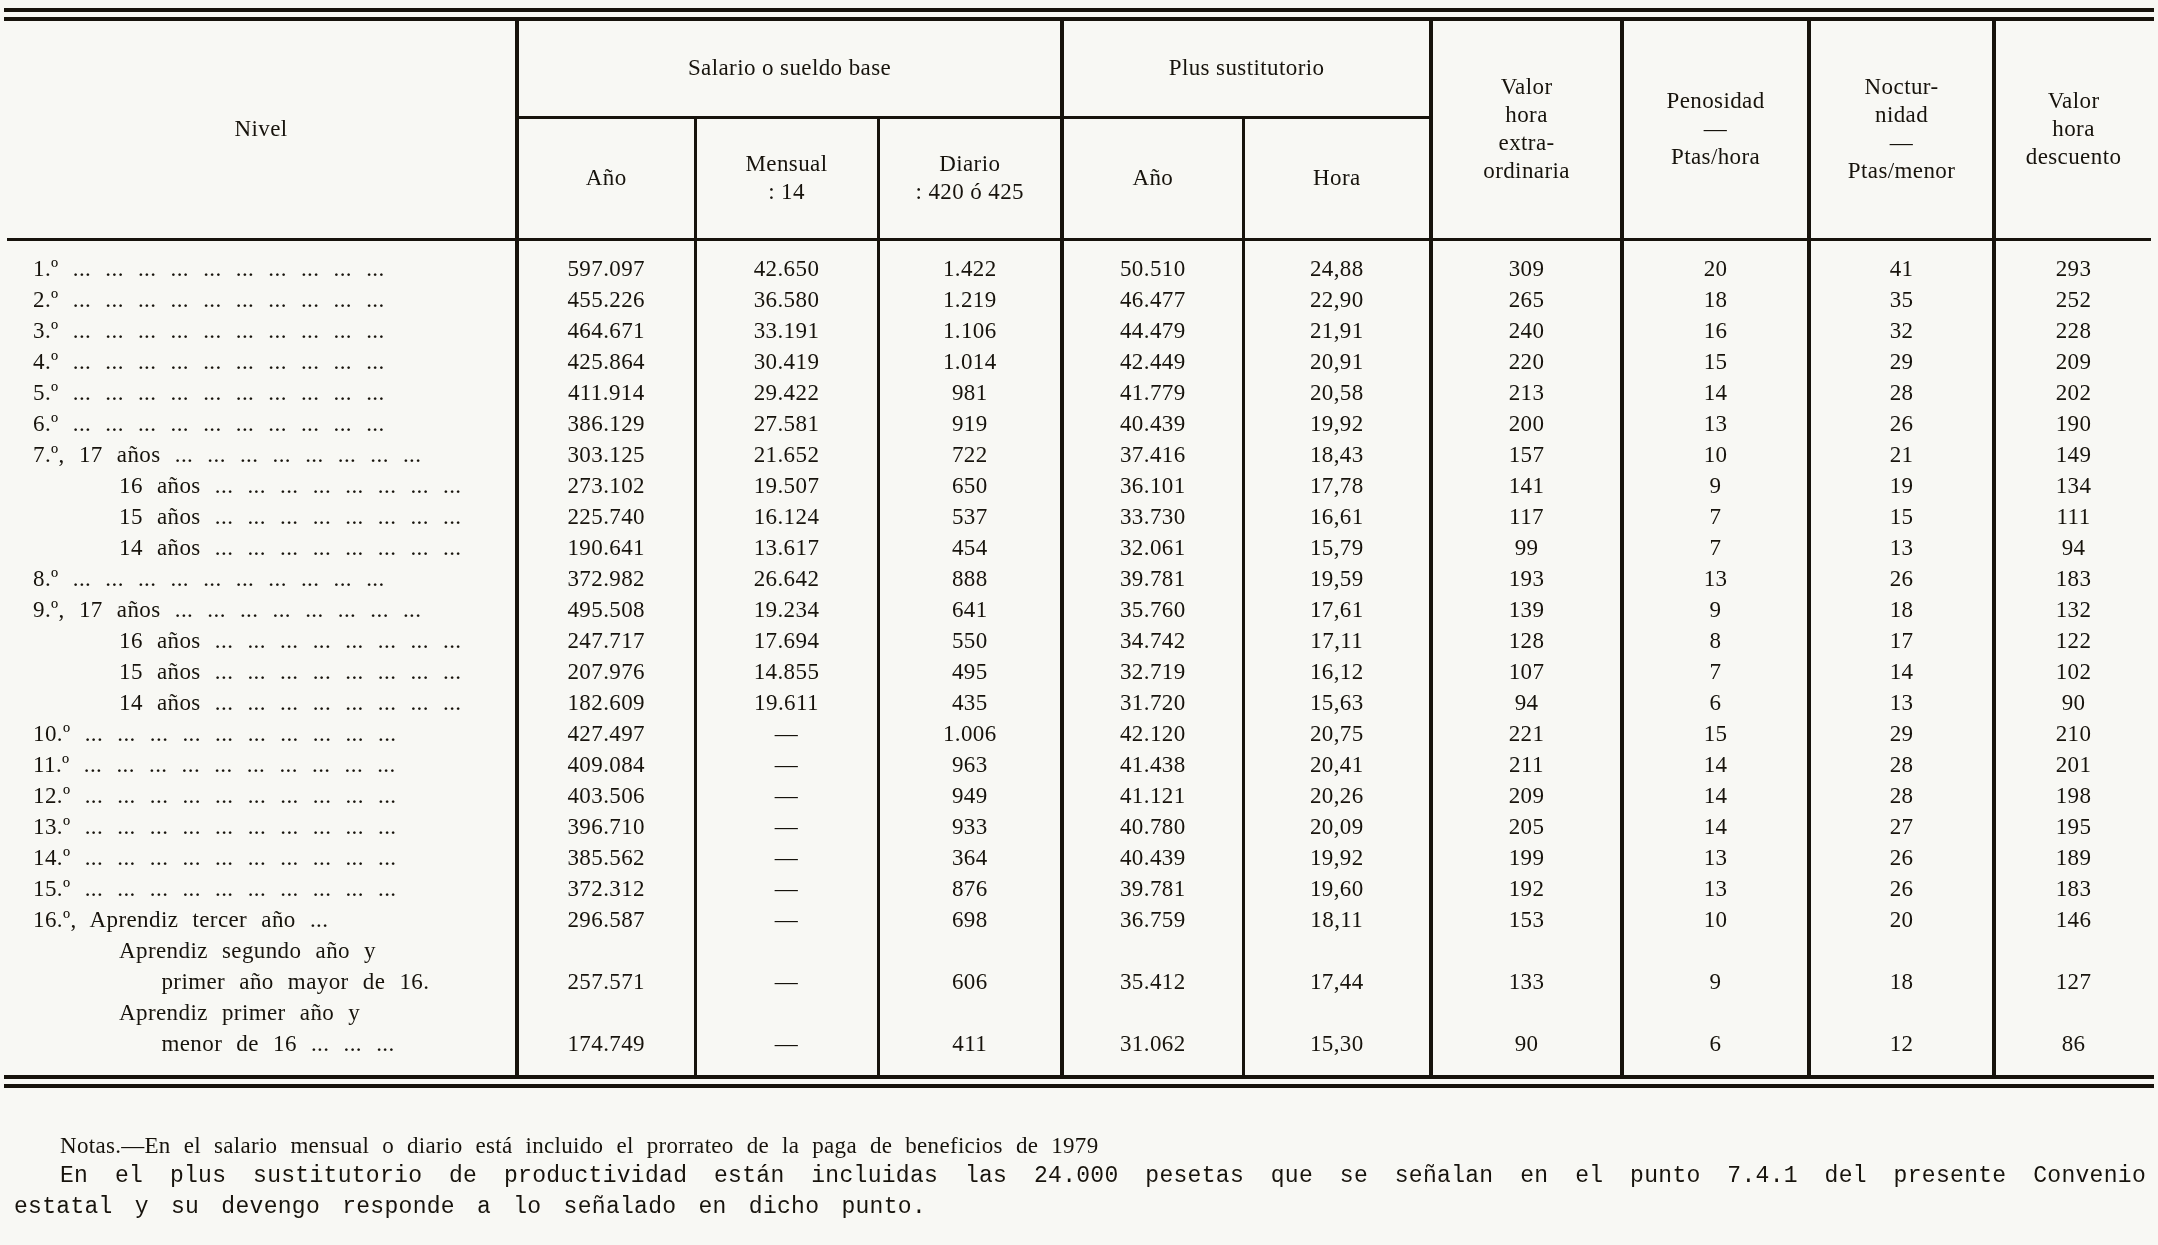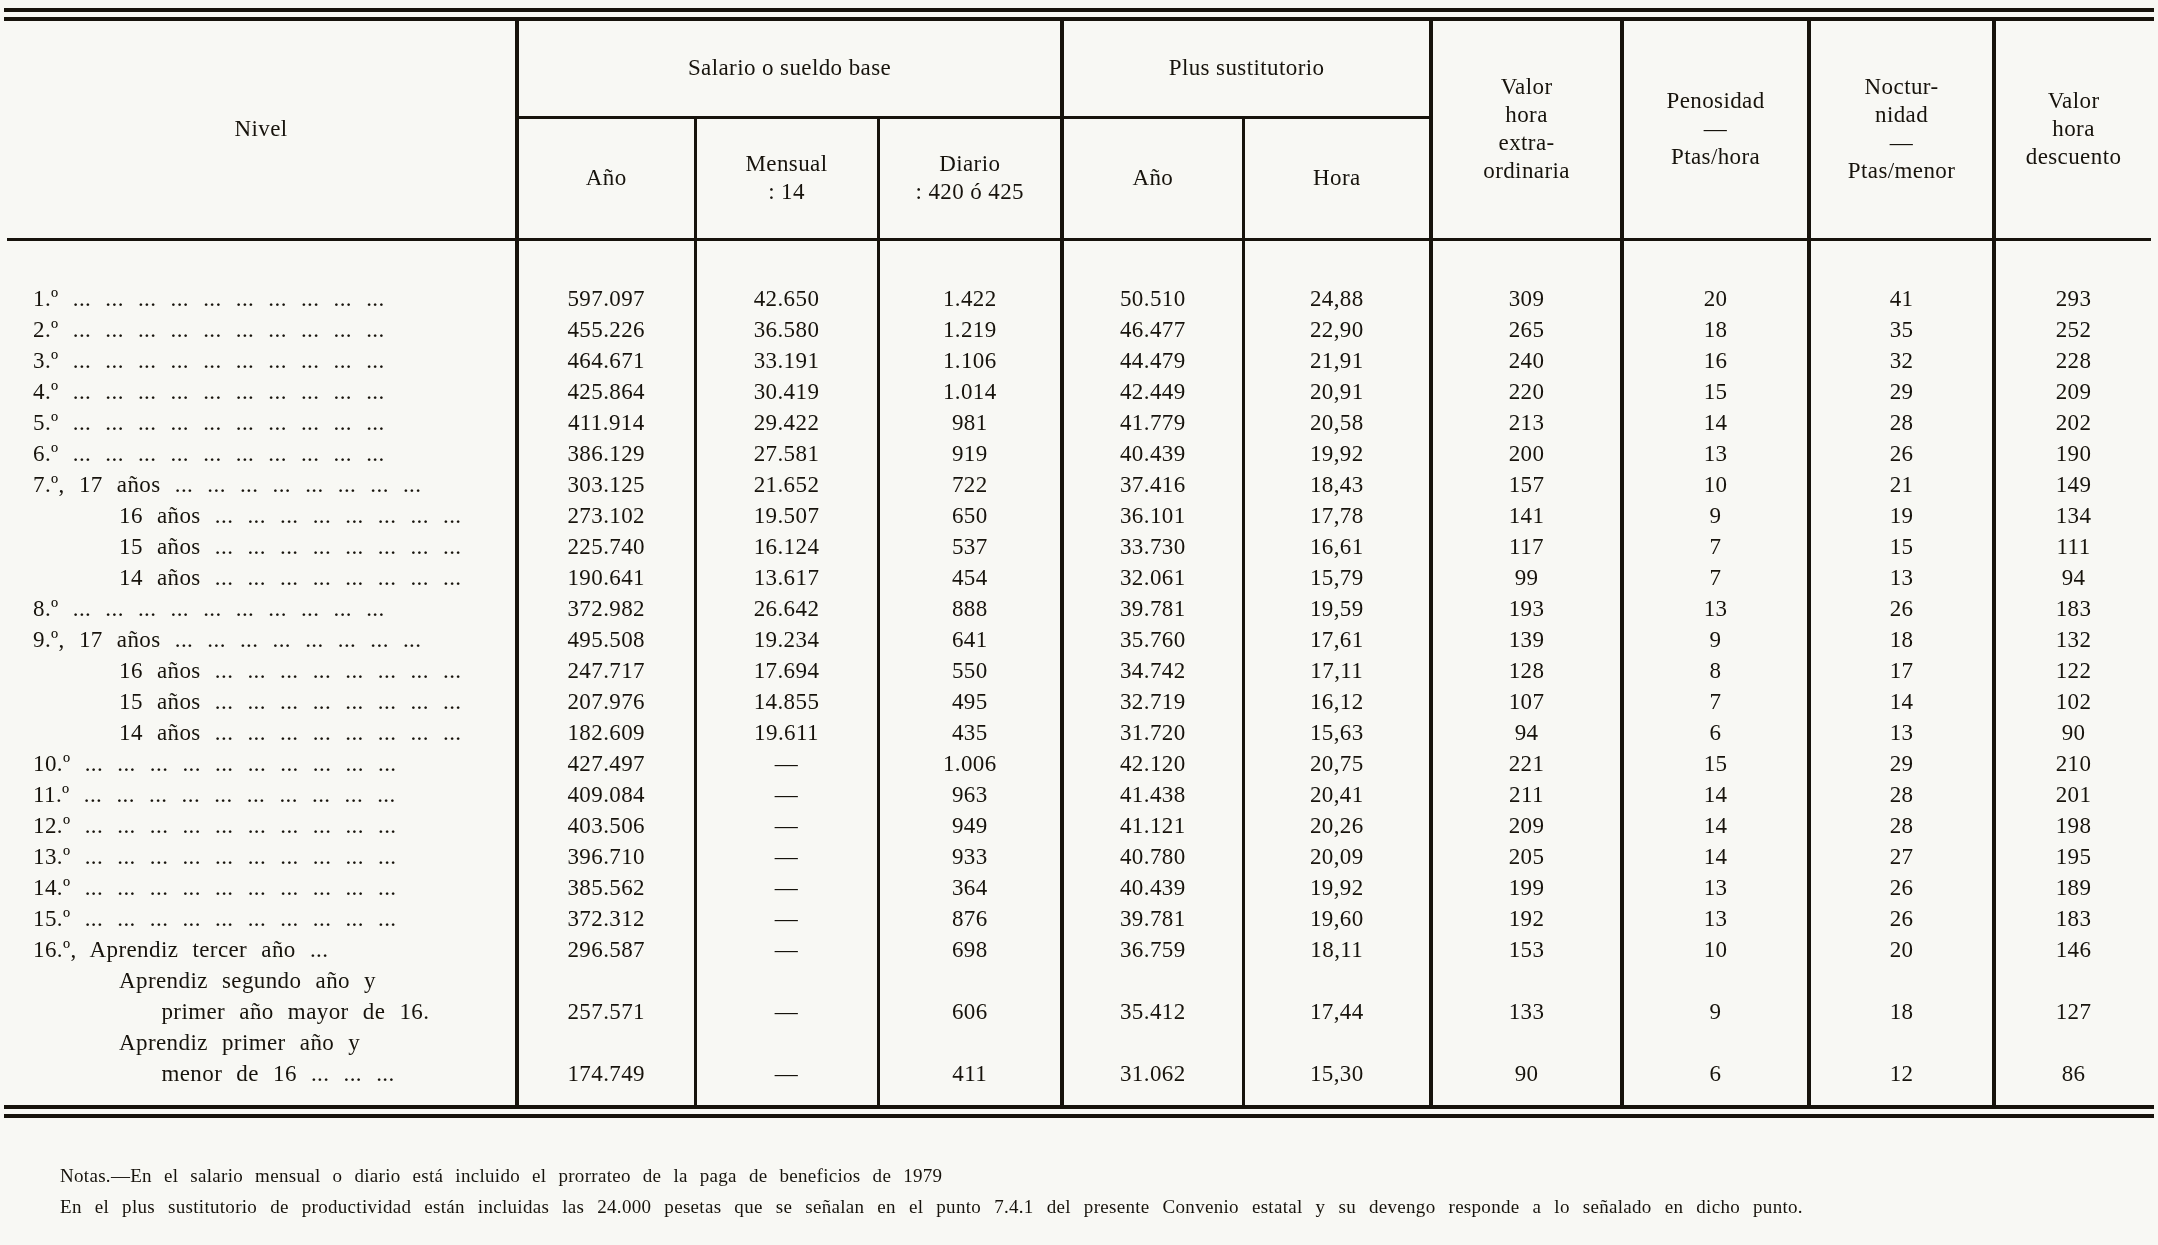--- a/index.html
+++ b/index.html
@@ -46,40 +46,40 @@
   th.single { white-space: pre-line; line-height: 28px; }
   th.sub    { white-space: pre-line; line-height: 28px; }
 
   tbody td {
     font-size: 23px;
     line-height: 31px;
     text-align: center;
     vertical-align: bottom;
     letter-spacing: 0.4px;
   }
-  tbody tr:first-child td { padding-top: 42px; }
+  tbody tr:first-child td { padding-top: 12px; }
   tbody tr:last-child  td { padding-bottom: 16px; }
 
   td.nivel {
     text-align: left;
     padding-left: 26px;
     white-space: pre;
     overflow: hidden;
     word-spacing: 8px;
   }
   td.nivel.indent1 { padding-left: 112px; }
 
   .notes {
     margin: 42px 12px 0 14px;
-    font-size: 19px;
+    font-size: 23px;
     line-height: 31px;
     letter-spacing: 0.3px;
   }
   .note { margin: 0; text-indent: 46px; word-spacing: 7px; }
-  .note.justify { text-align: justify; word-spacing: 8px; }
+  .note.justify { text-align: justify; word-spacing: 8px; font-family: Liberation Mono, monospace; }
 </style>
 </head>
 <body>
 
 <div class="sheet">
 
   <div class="rule-double top"></div>
 
   <table class="salary">
     <colgroup>

